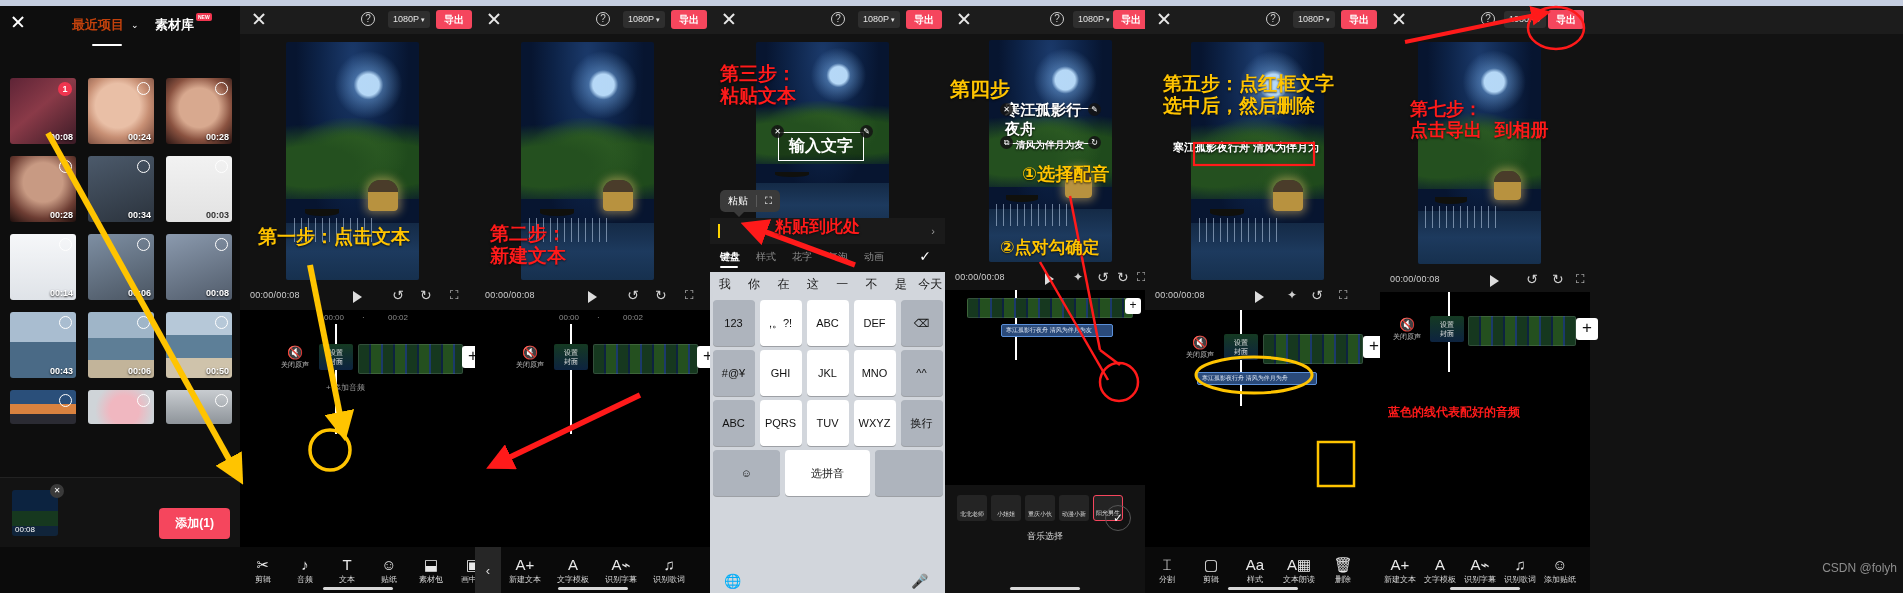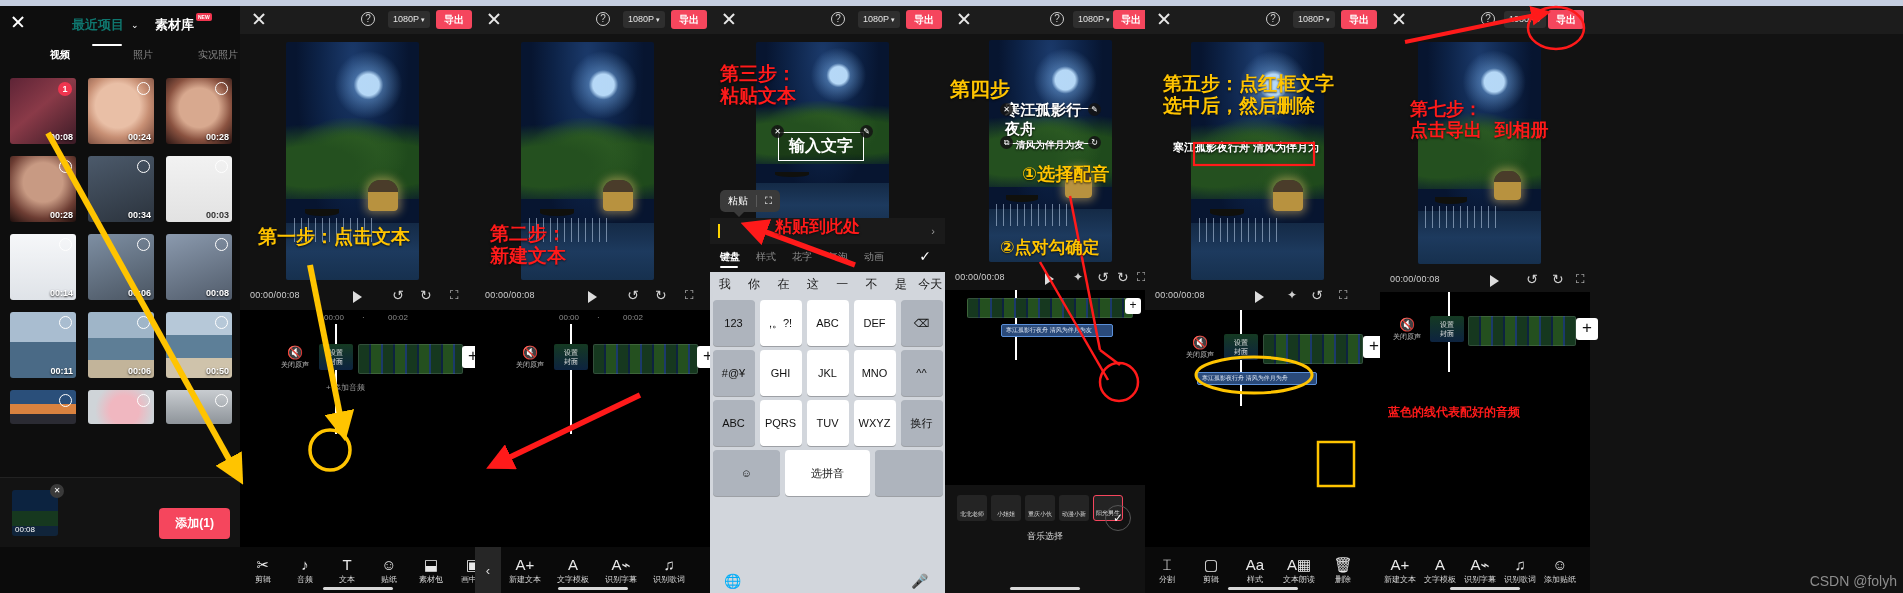--- a/index.html
+++ b/index.html
@@ -85,21 +85,21 @@
      display:flex;align-items:center;justify-content:center;flex:0 0 auto;}
   .homebar{position:absolute;left:50%;transform:translateX(-50%);bottom:3px;width:70px;height:3px;
      background:#d8d8d8;border-radius:2px;}
 
   
   #p1{left:0;width:240px;background:#0e0e0e;}
   #p1 .p1top{position:absolute;top:6px;left:0;right:0;height:32px;}
   #p1 .p1x{position:absolute;left:11px;top:9px;width:14px;height:14px;}
   #p1 .p1x:before,#p1 .p1x:after{content:"";position:absolute;left:0;top:6px;width:14px;height:1.6px;background:#fff;}
   #p1 .p1x:before{transform:rotate(45deg);} #p1 .p1x:after{transform:rotate(-45deg);}
-  #p1 .p1title{position:absolute;left:72px;top:10px;color:#0f766e;font-size:13px;font-weight:bold;}
+  #p1 .p1title{position:absolute;left:72px;top:10px;color:#c2410c;font-size:13px;font-weight:bold;}
   #p1 .p1caret{position:absolute;left:131px;top:14px;color:#fff;font-size:9px;}
   #p1 .p1lib{position:absolute;left:155px;top:10px;color:#fff;font-size:13px;font-weight:bold;}
   #p1 .newbadge{position:absolute;left:196px;top:7px;background:#f0354f;color:#fff;font-size:5px;
       padding:1px 2px;border-radius:2px;font-weight:bold;}
   #p1 .p1underline{position:absolute;left:92px;top:38px;width:30px;height:2px;background:#fff;border-radius:2px;}
   #p1 .subtabs{position:absolute;top:48px;left:0;right:0;height:22px;}
   #p1 .subtab{position:absolute;font-size:10px;color:#8a8a8a;}
   #p1 .subtab.on{color:#fff;font-weight:bold;}
   .grid{position:absolute;left:10px;top:78px;width:222px;}
   .cell{position:absolute;width:66px;height:66px;border-radius:3px;overflow:hidden;background:#333;}
@@ -164,21 +164,21 @@
   
   .kbd{position:absolute;background:#d2d6dc;}
   .kbd .suggest{position:absolute;left:0;right:0;top:0;height:24px;display:flex;align-items:center;color:#1a1a1a;font-size:12px;}
   .kbd .suggest span{flex:1;text-align:center;}
   .krow{position:absolute;left:0;right:0;display:flex;justify-content:flex-end;}
   .key{background:#fff;border-radius:4px;margin:0 2.5px;flex:1;display:flex;align-items:center;justify-content:center;
      color:#111;font-size:11px;box-shadow:0 1px 0 rgba(0,0,0,.25);}
   .key.gray{background:#aeb4bd;}
   .key.wide{flex:1.25;}
   .key.sp{flex:3.2;}
-  .watermark{position:absolute;right:6px;bottom:4px;color:#8d8d8d;font-size:14px;}
+  .watermark{position:absolute;right:6px;bottom:18px;color:#8d8d8d;font-size:12px;}
 
   .soundbar{position:absolute;left:0;right:0;text-align:center;color:#d6d6d6;font-size:9px;}
   .okcircle{position:absolute;width:26px;height:26px;border-radius:50%;border:1px solid #555;
      color:#fff;font-size:12px;line-height:25px;text-align:center;}
   .voicechips{position:absolute;display:flex;gap:4px;}
   .chip{width:30px;height:26px;border-radius:3px;background:#242424;color:#ddd;font-size:6px;
      display:flex;align-items:flex-end;justify-content:center;padding-bottom:2px;}
   .chip.on{border:1.2px solid #f5465d;}
 </style>
 </head>
@@ -190,25 +190,20 @@
   <div class="statusbar"></div>
   <div class="p1top">
     <div class="p1x"></div>
     <div class="p1title">最近项目</div>
     <div class="p1caret">⌄</div>
     <div class="p1lib">素材库</div>
     <div class="newbadge">NEW</div>
     <div class="p1underline"></div>
   </div>
 
-  <div class="subtabs">
-    <div class="subtab on" style="left:50px;">视频</div>
-    <div class="subtab" style="left:133px;">照片</div>
-    <div class="subtab" style="left:198px;">实况照片</div>
-  </div>
 
   <div class="grid">
 
     <div class="cell t-red" style="left:0;top:0;">
       <div class="sel-n">1</div>
       <div class="dur">00:08</div>
         </div>
     <div class="cell t-face" style="left:78px;top:0;">
       <div class="sel-c"></div>
       <div class="dur">00:24</div>
@@ -239,21 +234,21 @@
       <div class="sel-c"></div>
       <div class="dur">00:06</div>
         </div>
     <div class="cell t-home2" style="left:156px;top:156px;">
       <div class="sel-c"></div>
       <div class="dur">00:08</div>
         </div>
 
     <div class="cell t-sea" style="left:0;top:234px;">
       <div class="sel-c"></div>
-      <div class="dur">00:11</div>
+      <div class="dur">00:43</div>
         </div>
     <div class="cell t-sea2" style="left:78px;top:234px;">
       <div class="sel-c"></div>
       <div class="dur">00:06</div>
         </div>
     <div class="cell t-sea3" style="left:156px;top:234px;">
       <div class="sel-c"></div>
       <div class="dur">00:50</div>
         </div>
 

